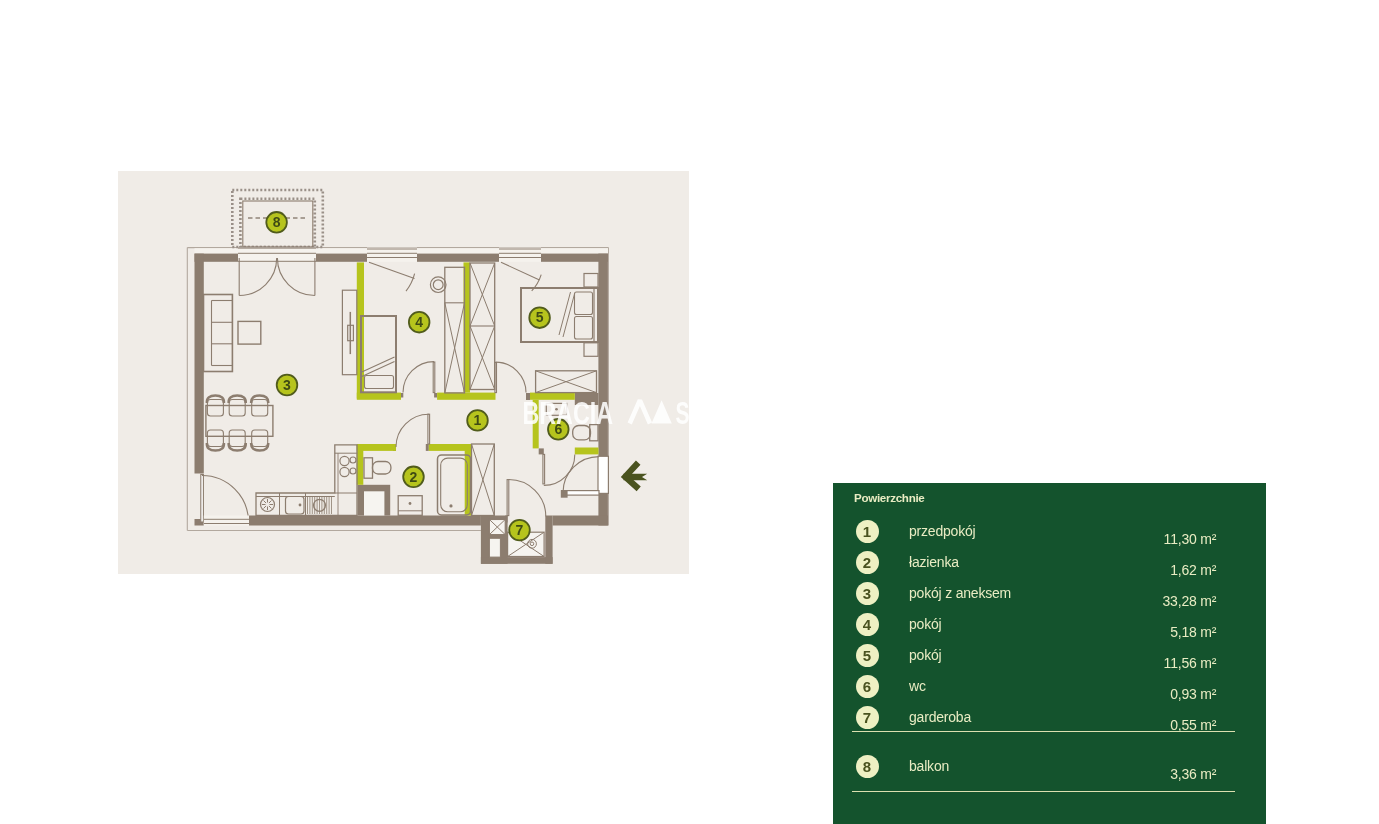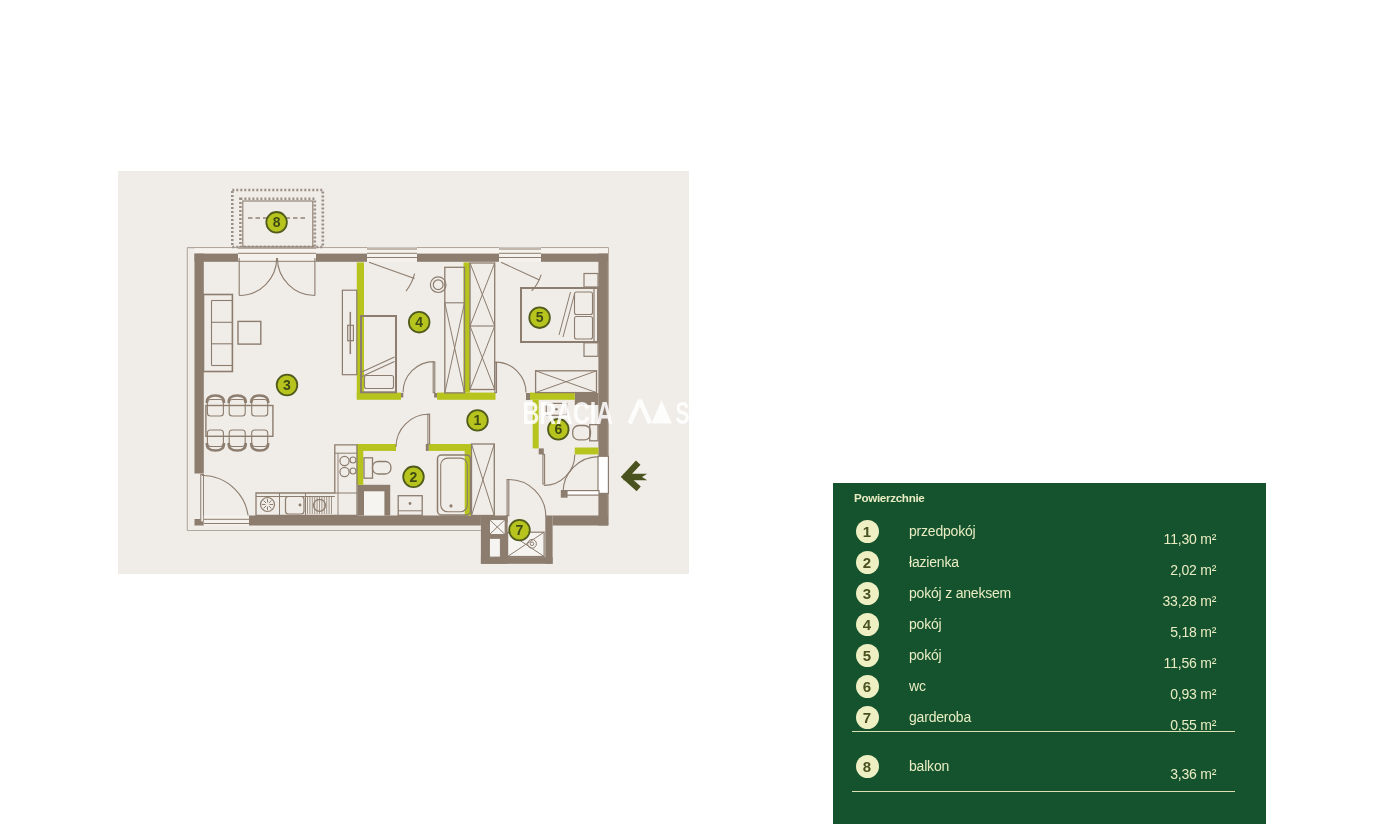--- a/index.html
+++ b/index.html
@@ -237,21 +237,21 @@
 <div id="panel">
 <div class="hdr">Powierzchnie</div>
 <div class="row" style="top:36.5px">
       <div class="c">1</div>
       <div class="nm">przedpokój</div>
       <div class="vl">11,30 m²</div>
     </div>
 <div class="row" style="top:67.5px">
       <div class="c">2</div>
       <div class="nm">łazienka</div>
-      <div class="vl">2,02 m²</div>
+      <div class="vl">1,62 m²</div>
     </div>
 <div class="row" style="top:98.5px">
       <div class="c">3</div>
       <div class="nm">pokój z aneksem</div>
       <div class="vl">33,28 m²</div>
     </div>
 <div class="row" style="top:129.5px">
       <div class="c">4</div>
       <div class="nm">pokój</div>
       <div class="vl">5,18 m²</div>

